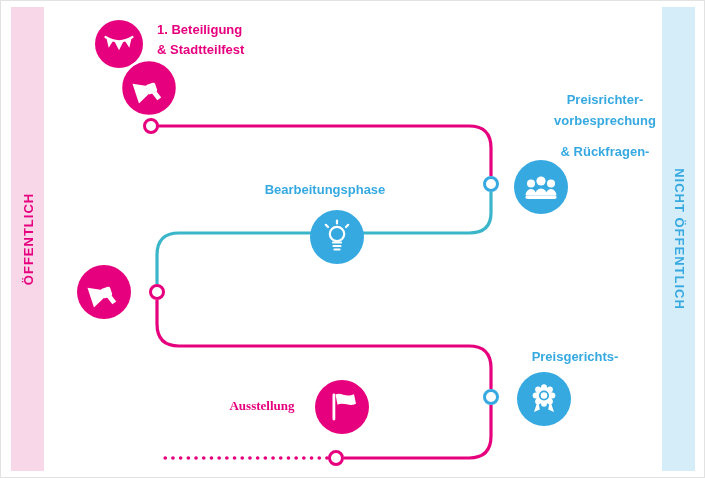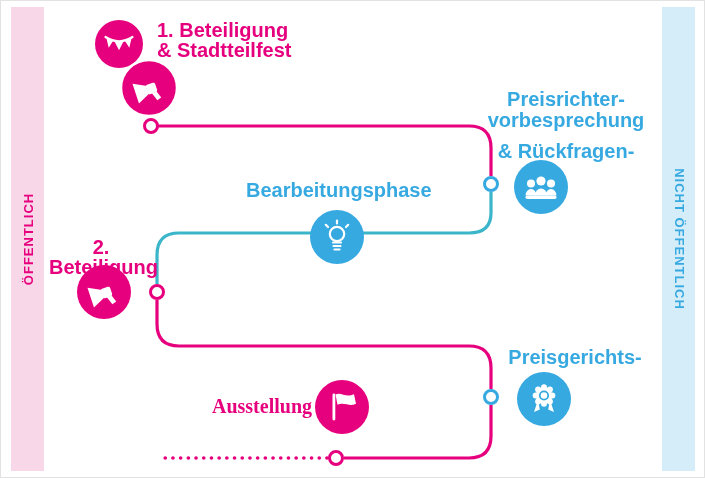--- a/index.html
+++ b/index.html
@@ -33,21 +33,21 @@
   .node { fill:#ffffff; stroke-width:3; }
   .node-pink { stroke:#e6007e; }
   .node-blue { stroke:#36a9e1; }
 
   .bubble-pink { fill:#e6007e; }
   .bubble-blue { fill:#36a9e1; }
   .bubble-rim  { stroke:#ffffff; stroke-width:2.5; }
 
   .label {
     position:absolute;
-    font-weight:700; font-size:20px; line-height:20px;
+    font-weight:700; font-size:13px; line-height:20px;
   }
   .label-pink { color:#e6007e; }
   .label-blue { color:#36a9e1; }
   .center { text-align:center; }
 </style>
 </head>
 <body>
 
 <div class="frame">
 
@@ -154,33 +154,30 @@
       <circle class="bubble-pink" cx="341" cy="406" r="27"></circle>
       <use href="#icon-flag" transform="translate(341,406)"></use>
     </g>
   </svg>
 
   <div class="label label-pink" style="left:156px; top:19px;">
     <div>1. Beteiligung</div>
     <div>&amp; Stadtteilfest</div>
   </div>
 
-  <div class="label label-blue center" style="left:483px; top:88px; width:164px; line-height:21px;">
+  <div class="label label-blue center" style="left:522px; top:88px; width:164px; line-height:21px;">
     <div>Preisrichter-</div>
     <div>vorbesprechung</div>
     <div style="margin-top:10px;">&amp; Rückfragen-</div>
   </div>
 
-  <div class="label label-blue center" style="left:245px; top:179px; width:172px;text-align:center;">
+  <div class="label label-blue center" style="left:238px; top:179px; width:172px;text-align:center;">
     <div>Bearbeitungsphase</div>
   </div>
 
-  <div class="label label-pink center" style="left:48px; top:236px; width:104px;">
-    <div>2. Beteiligung</div>
-  </div>
 
   <div class="label label-blue center" style="left:504px; top:346px; width:140px;">
     <div>Preisgerichts-</div>
   </div>
 
   <div class="label label-pink center" style="left:196px; top:395px; width:130px;font-family:Liberation Serif, serif;">
     <div>Ausstellung</div>
   </div>
 
 </div>

